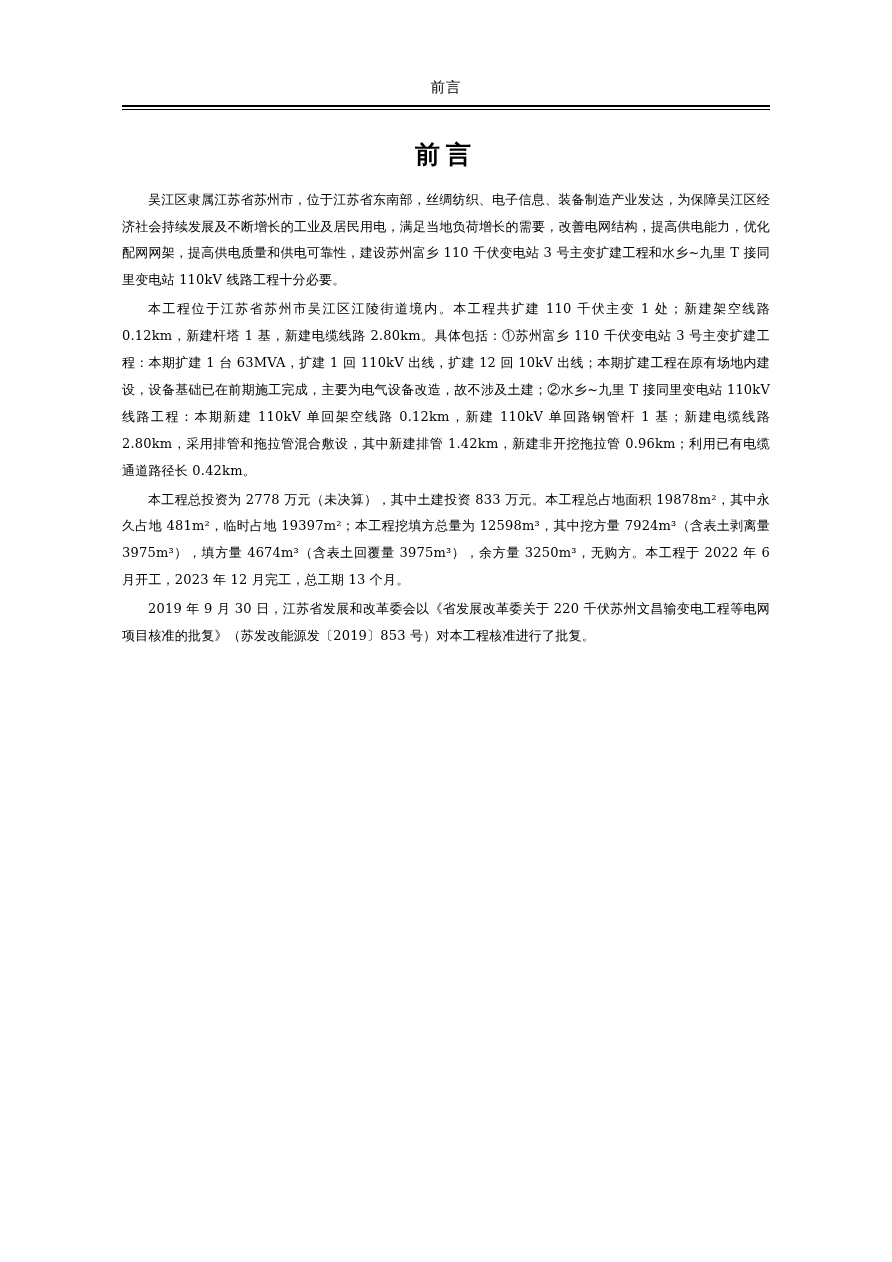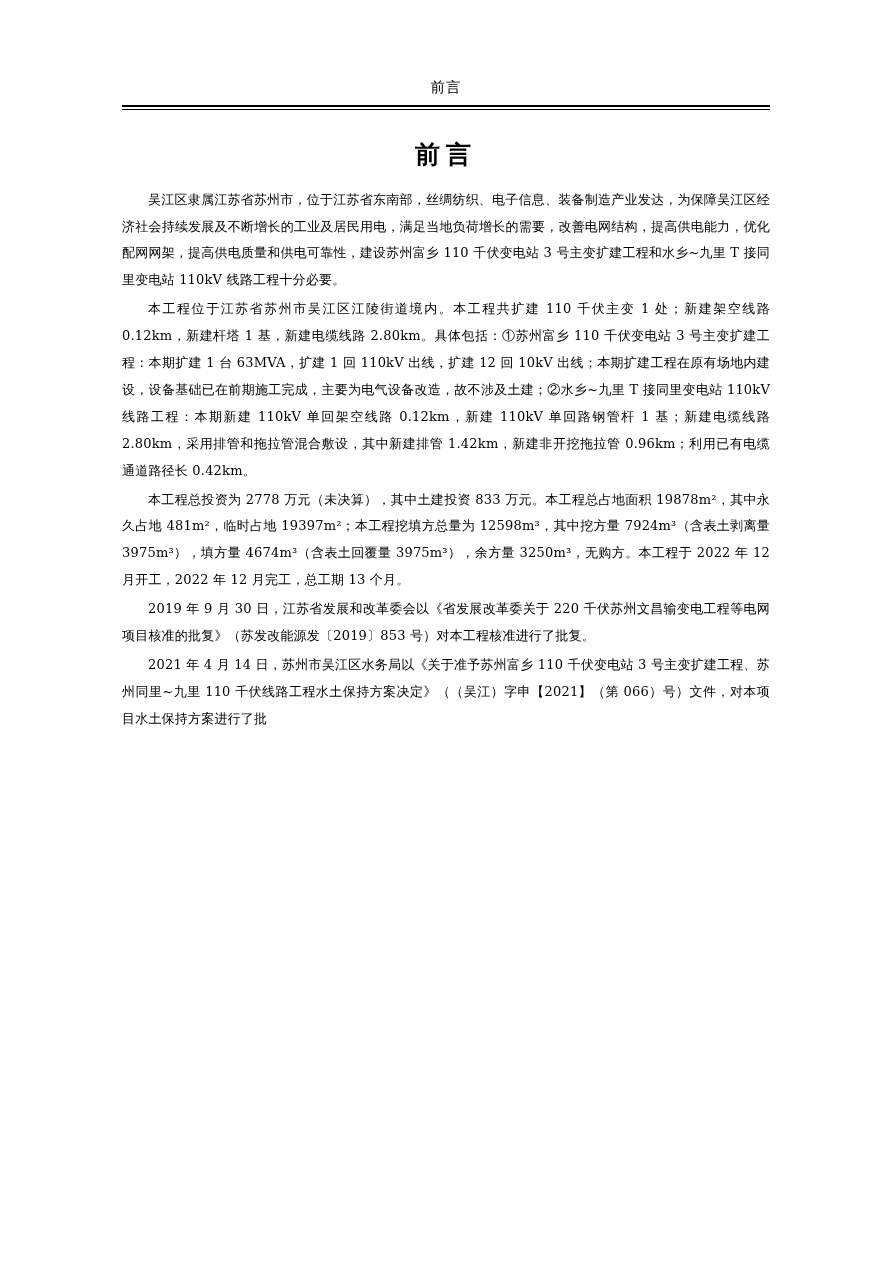--- a/index.html
+++ b/index.html
@@ -87,23 +87,22 @@
 
   <div class="content">
 
     <div class="header">前言</div>
     <div class="header-rule"></div>
 
     <h1 class="doc-title">前言</h1>
 
     <p class="body-par">吴江区隶属江苏省苏州市，位于江苏省东南部，丝绸纺织、电子信息、装备制造产业发达，为保障吴江区经济社会持续发展及不断增长的工业及居民用电，满足当地负荷增长的需要，改善电网结构，提高供电能力，优化配网网架，提高供电质量和供电可靠性，建设苏州富乡 110 千伏变电站 3 号主变扩建工程和水乡~九里 T 接同里变电站 110kV 线路工程十分必要。</p>
     <p class="body-par">本工程位于江苏省苏州市吴江区江陵街道境内。本工程共扩建 110 千伏主变 1 处；新建架空线路 0.12km，新建杆塔 1 基，新建电缆线路 2.80km。具体包括：①苏州富乡 110 千伏变电站 3 号主变扩建工程：本期扩建 1 台 63MVA，扩建 1 回 110kV 出线，扩建 12 回 10kV 出线；本期扩建工程在原有场地内建设，设备基础已在前期施工完成，主要为电气设备改造，故不涉及土建；②水乡~九里 T 接同里变电站 110kV 线路工程：本期新建 110kV 单回架空线路 0.12km，新建 110kV 单回路钢管杆 1 基；新建电缆线路 2.80km，采用排管和拖拉管混合敷设，其中新建排管 1.42km，新建非开挖拖拉管 0.96km；利用已有电缆通道路径长 0.42km。</p>
-    <p class="body-par">本工程总投资为 2778 万元（未决算），其中土建投资 833 万元。本工程总占地面积 19878m²，其中永久占地 481m²，临时占地 19397m²；本工程挖填方总量为 12598m³，其中挖方量 7924m³（含表土剥离量 3975m³），填方量 4674m³（含表土回覆量 3975m³），余方量 3250m³，无购方。本工程于 2022 年 12 月开工，2022 年 12 月完工，总工期 13 个月。</p>
+    <p class="body-par">本工程总投资为 2778 万元（未决算），其中土建投资 833 万元。本工程总占地面积 19878m²，其中永久占地 481m²，临时占地 19397m²；本工程挖填方总量为 12598m³，其中挖方量 7924m³（含表土剥离量 3975m³），填方量 4674m³（含表土回覆量 3975m³），余方量 3250m³，无购方。本工程于 2022 年 6 月开工，2023 年 12 月完工，总工期 13 个月。</p>
     <p class="body-par">2019 年 9 月 30 日，江苏省发展和改革委会以《省发展改革委关于 220 千伏苏州文昌输变电工程等电网项目核准的批复》（苏发改能源发〔2019〕853 号）对本工程核准进行了批复。</p>
-    <p class="body-par">2021 年 4 月 14 日，苏州市吴江区水务局以《关于准予苏州富乡 110 千伏变电站 3 号主变扩建工程、苏州同里~九里 110 千伏线路工程水土保持方案决定》（（吴江）字申【2021】（第 066）号）文件，对本项目水土保持方案进行了批</p>
 
   </div>
 
   <div class="footer">
     <span class="footer-left">江苏辐环环境科技有限公司</span>
     <span class="footer-center">1</span>
   </div>
 
 </div>
 

